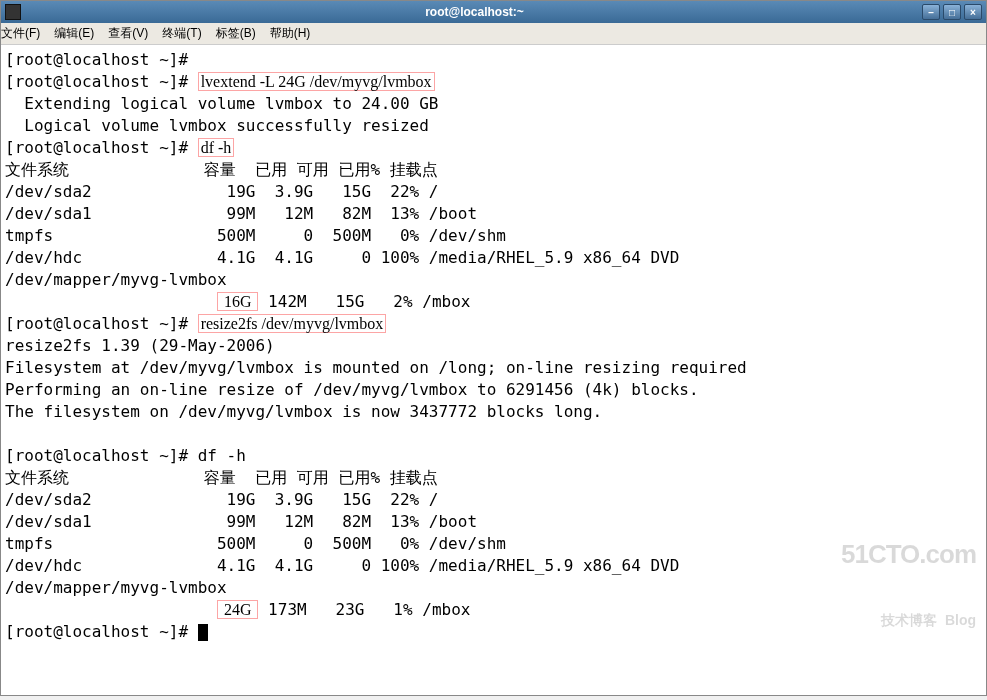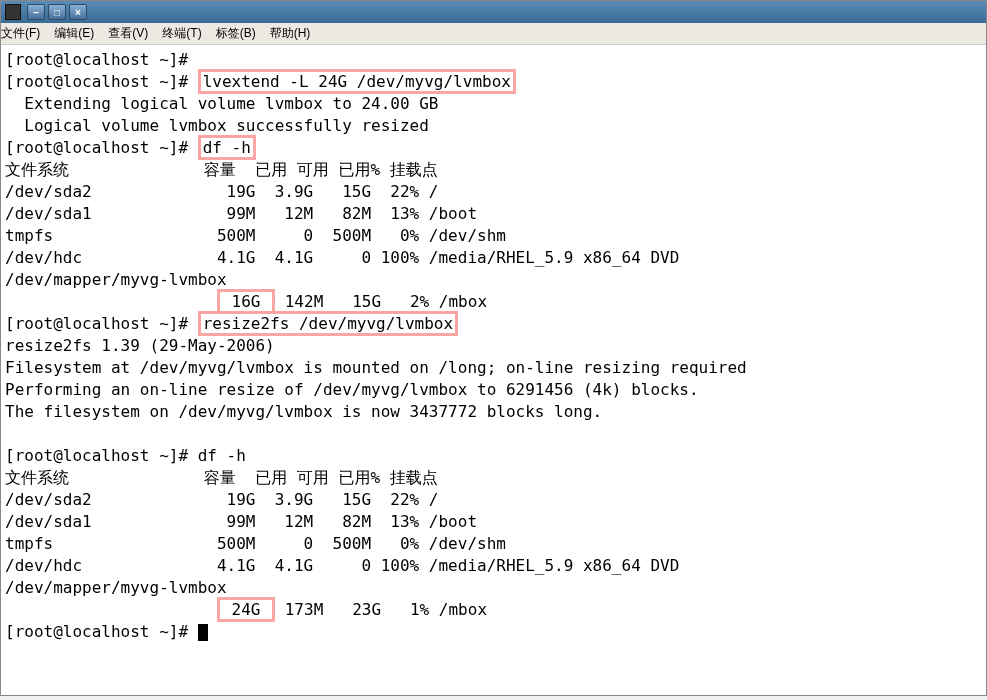--- a/index.html
+++ b/index.html
@@ -55,22 +55,23 @@
     color: #000;
     padding: 4px 4px 6px 4px;
     font-size: 16px;
     line-height: 22px;
     white-space: pre;
     overflow: hidden;
     min-height: 650px;
     position: relative;
   }
   .hl {
-    border: 3px solid #fca5a5;
+    border: 1px solid #fca5a5;
     padding: 0 2px;
+    font-family: Liberation Serif, serif;
   }
   .cursor {
     display:inline-block;
     width: 10px; height: 17px;
     background:#000;
     vertical-align: text-bottom;
   }
   .watermark {
     position: absolute;
     right: 10px;
@@ -82,20 +83,21 @@
   .watermark .wm1 { font-size: 26px; font-weight: bold; letter-spacing:-1px; }
   .watermark .wm2 { font-size: 14px; font-weight: bold; }
 </style>
 </head>
 <body>
 
 <div class="window">
 
   <div class="titlebar">
     <div class="tb-icon"></div>
+    <div class="title">root@localhost:~</div>
     <div class="wbtns">
       <div class="wbtn">–</div>
       <div class="wbtn">□</div>
       <div class="wbtn">×</div>
     </div>
   </div>
 
   <div class="menubar">
     <span>文件(F)</span>
     <span>编辑(E)</span>
@@ -125,14 +127,18 @@
 
 <span>[root@localhost ~]# </span><span>df -h</span>
 <span>文件系统</span><span>              容量  已用 可用 已用% 挂载点</span>
 <span>/dev/sda2              19G  3.9G   15G  22% /</span>
 <span>/dev/sda1              99M   12M   82M  13% /boot</span>
 <span>tmpfs                 500M     0  500M   0% /dev/shm</span>
 <span>/dev/hdc              4.1G  4.1G     0 100% /media/RHEL_5.9 x86_64 DVD</span>
 <span>/dev/mapper/myvg-lvmbox</span>
 <span>                      </span><span class="hl"> 24G </span><span> 173M   23G   1% /mbox</span>
 <span>[root@localhost ~]# </span><span class="cursor"></span>
+    <div class="watermark">
+      <div class="wm1">51CTO.com</div>
+      <div class="wm2">技术博客  Blog</div>
+    </div>
   </div>
 </div>
 
 </body></html>

